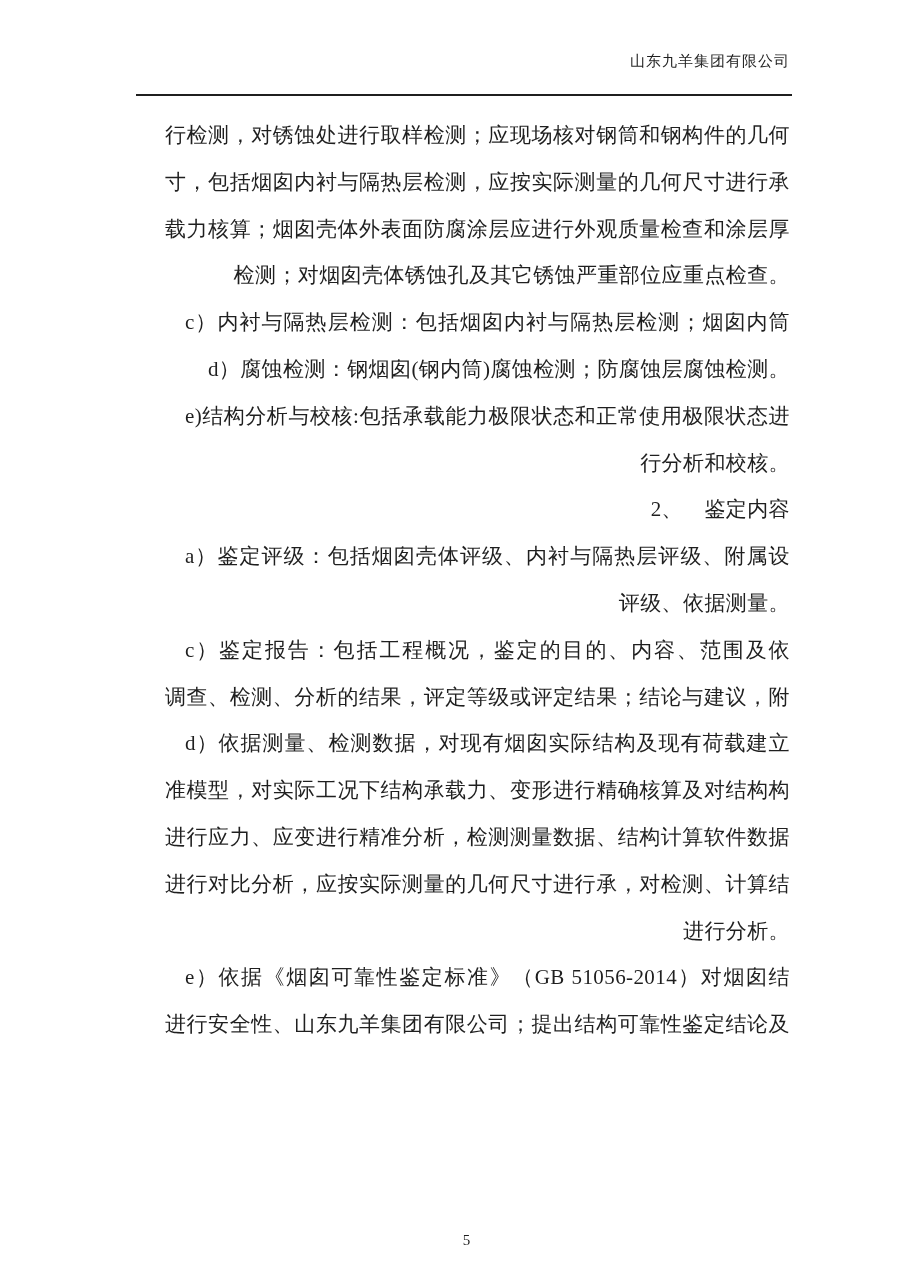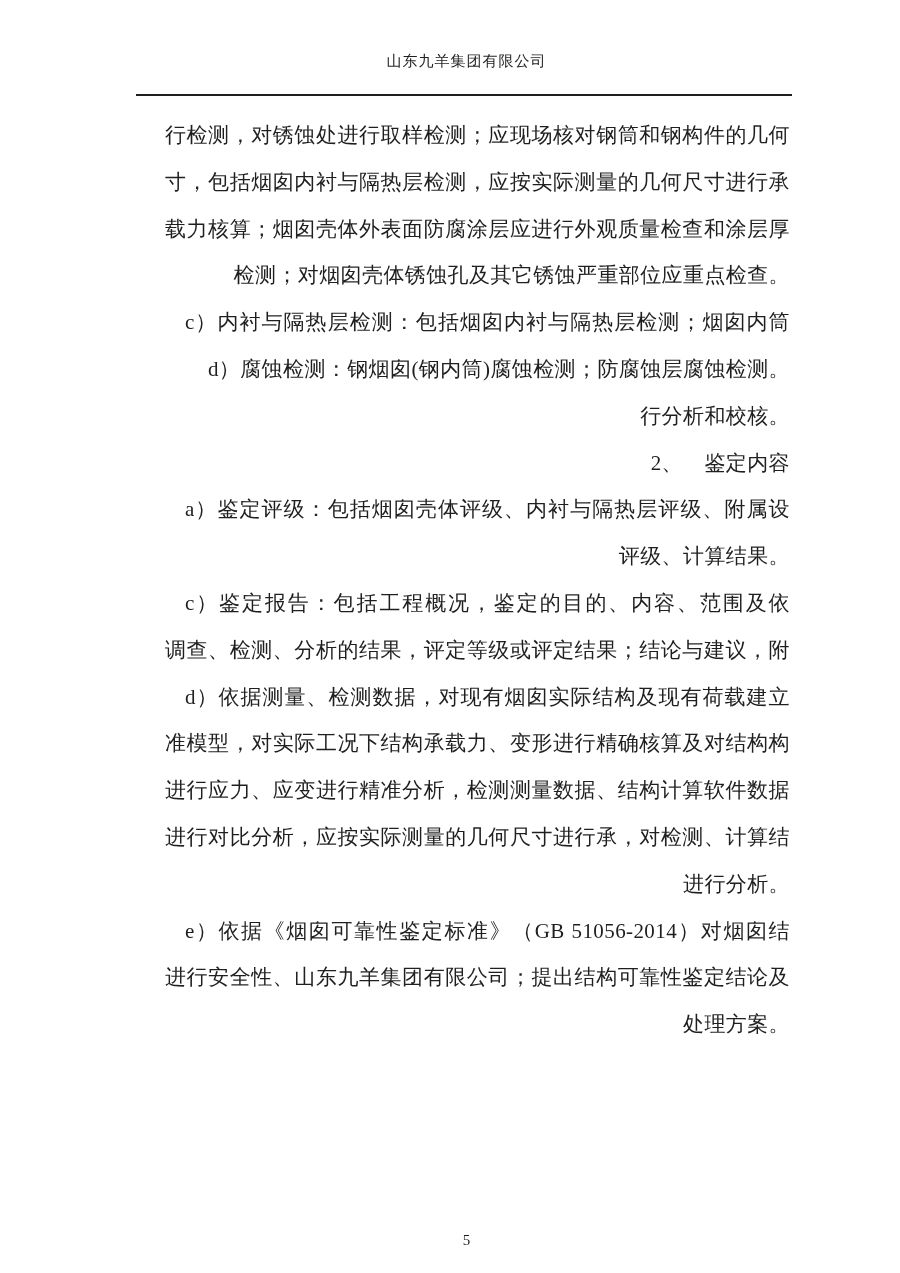--- a/index.html
+++ b/index.html
@@ -10,21 +10,21 @@
     background: #ffffff;
     font-family: "Liberation Serif", "DejaVu Serif", serif;
     color: #1f1f1f;
     overflow: hidden;
   }
   .header-text {
     position: absolute;
     top: 52px;
     left: 143px;
     width: 647px;
-    text-align: center;
+    text-align: right;
     font-size: 15px;
     letter-spacing: 1px;
   }
   .header-rule {
     position: absolute;
     top: 94px;
     left: 136px;
     width: 656px;
     height: 2px;
     background: #1f1f1f;
@@ -68,31 +68,31 @@
 
   <div class="header-rule"></div>
 
   <div class="content">
     <div class="line ind-flush jst-true">行检测，对锈蚀处进行取样检测；应现场核对钢筒和钢构件的几何尺</div>
     <div class="line ind-flush jst-true">寸，包括烟囱内衬与隔热层检测，应按实际测量的几何尺寸进行承</div>
     <div class="line ind-flush jst-true">载力核算；烟囱壳体外表面防腐涂层应进行外观质量检查和涂层厚度</div>
     <div class="line ind-flush">检测；对烟囱壳体锈蚀孔及其它锈蚀严重部位应重点检查。</div>
     <div class="line ind-para jst-true">c）内衬与隔热层检测：包括烟囱内衬与隔热层检测；烟囱内筒检</div>
     <div class="line ind-para">d）腐蚀检测：钢烟囱(钢内筒)腐蚀检测；防腐蚀层腐蚀检测。</div>
+    <div class="line ind-para jst-true">e)结构分析与校核:包括承载能力极限状态和正常使用极限状态进</div>
     <div class="line ind-flush">行分析和校核。</div>
     <div class="line ind-heading">2、　鉴定内容</div>
     <div class="line ind-para jst-true">a）鉴定评级：包括烟囱壳体评级、内衬与隔热层评级、附属设施</div>
-    <div class="line ind-flush">评级、计算结果。</div>
+    <div class="line ind-flush">评级、依据测量。</div>
     <div class="line ind-para jst-true">c）鉴定报告：包括工程概况，鉴定的目的、内容、范围及依据，</div>
     <div class="line ind-flush jst-true">调查、检测、分析的结果，评定等级或评定结果；结论与建议，附件。</div>
     <div class="line ind-para jst-true">d）依据测量、检测数据，对现有烟囱实际结构及现有荷载建立精</div>
     <div class="line ind-flush jst-true">准模型，对实际工况下结构承载力、变形进行精确核算及对结构构件</div>
     <div class="line ind-flush jst-true">进行应力、应变进行精准分析，检测测量数据、结构计算软件数据要</div>
     <div class="line ind-flush jst-true">进行对比分析，应按实际测量的几何尺寸进行承，对检测、计算结果</div>
     <div class="line ind-flush">进行分析。</div>
     <div class="line ind-para jst-true">e）依据《烟囱可靠性鉴定标准》（GB 51056-2014）对烟囱结构，</div>
     <div class="line ind-flush jst-true">进行安全性、山东九羊集团有限公司；提出结构可靠性鉴定结论及</div>
-    <div class="line ind-flush">处理方案。</div>
   </div>
 
   <div class="footer">5</div>
 
 </div>
 
 </body></html>

